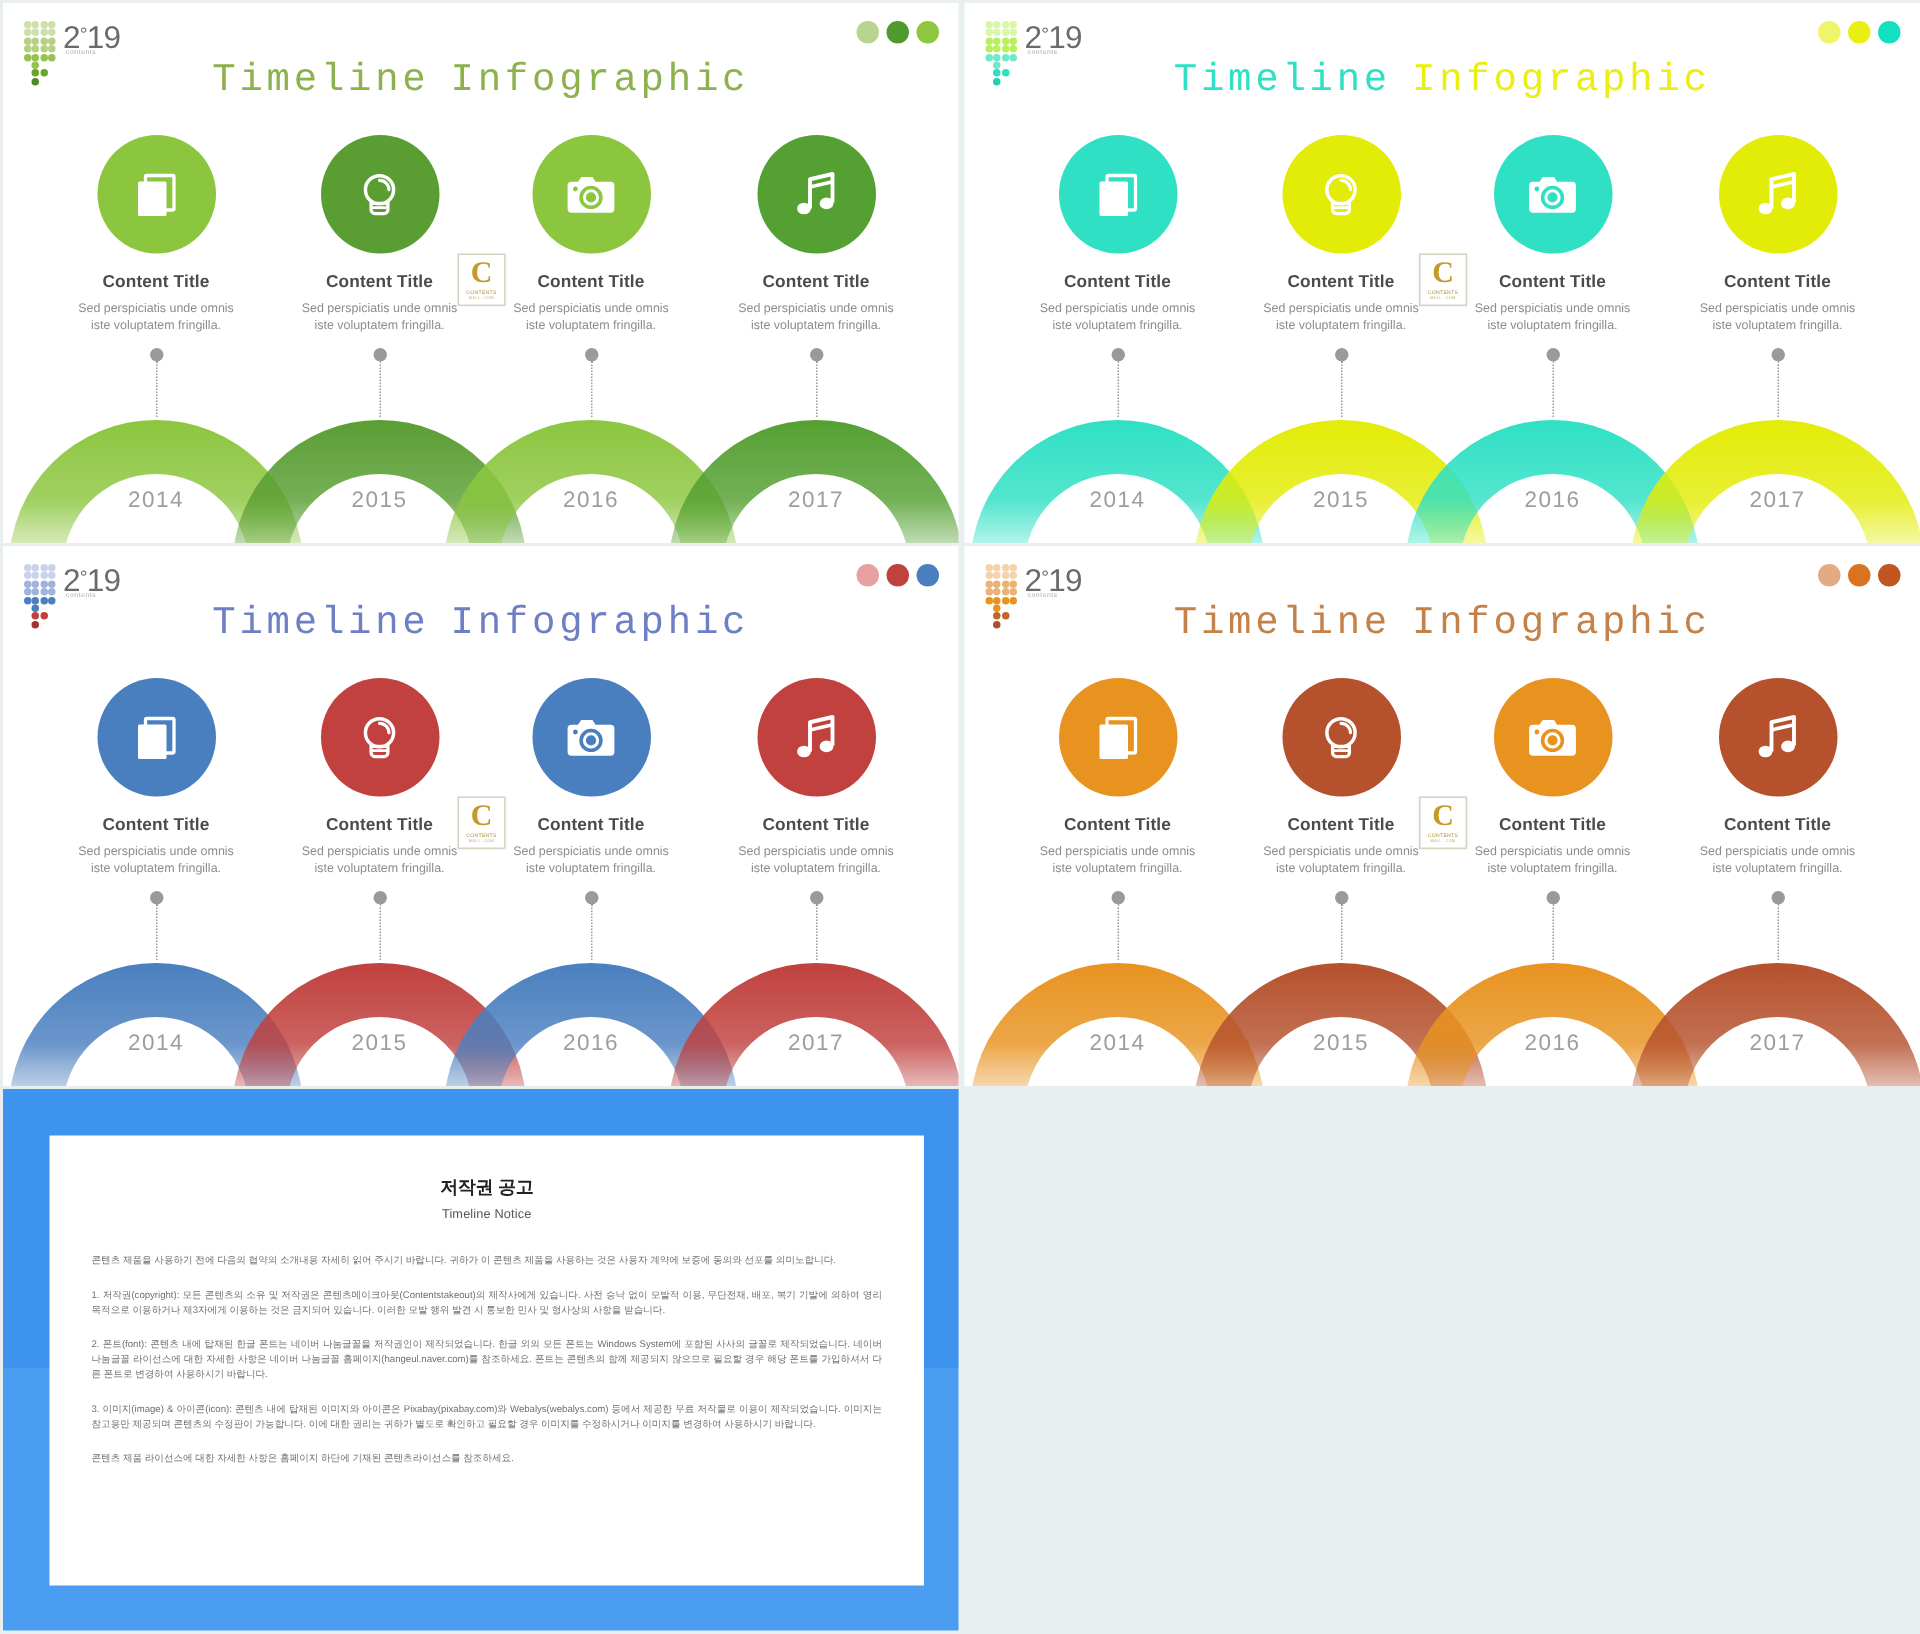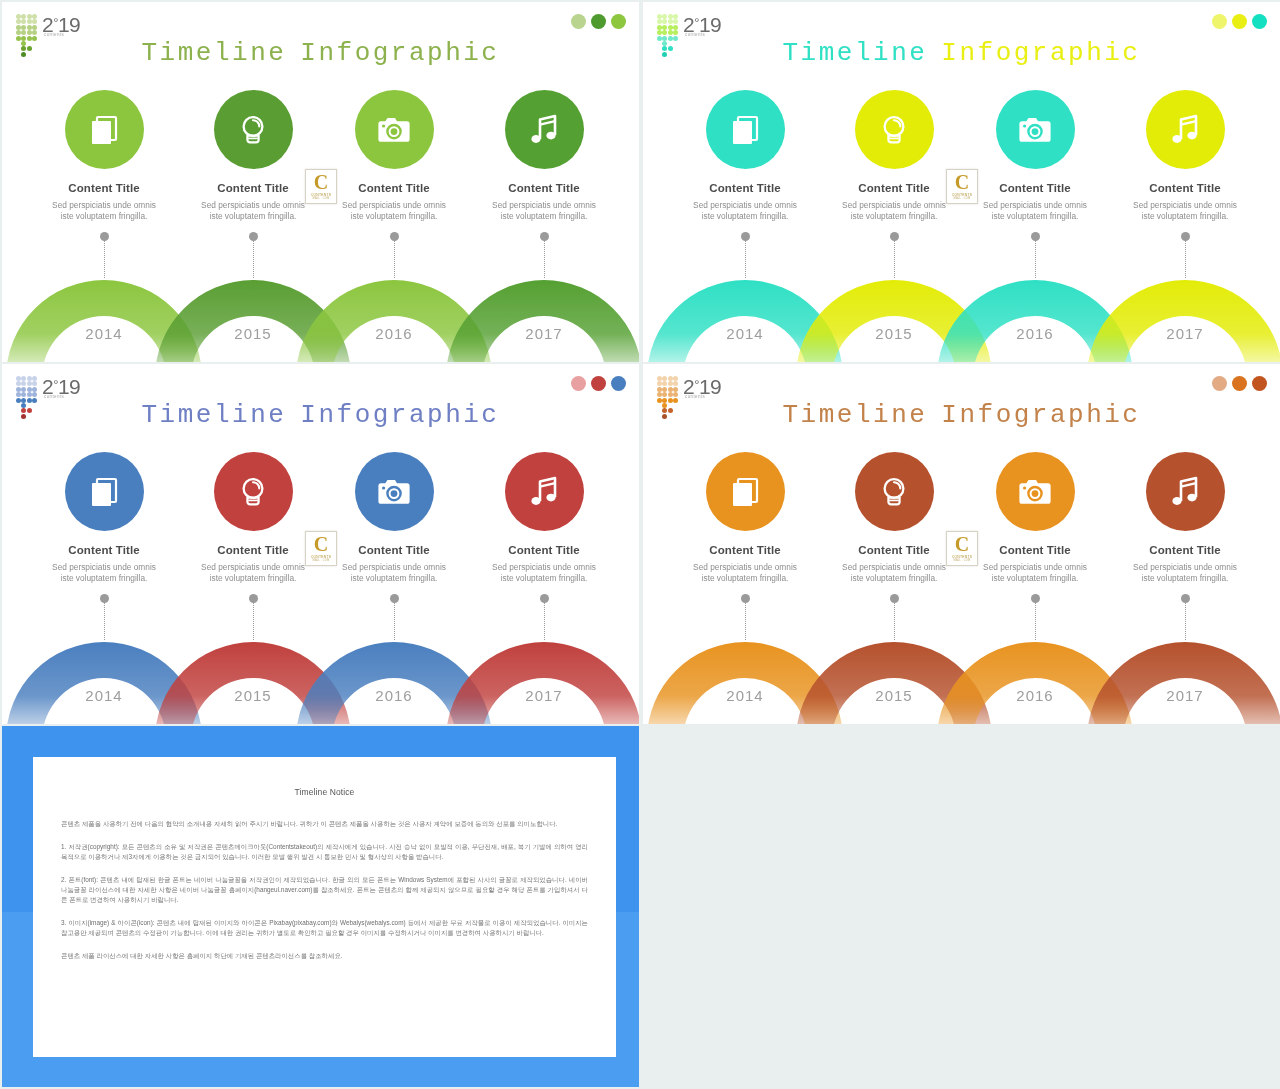--- a/index.html
+++ b/index.html
@@ -853,20 +853,21 @@
     <path d="M 2 120 A 98 98 0 0 1 198 120 L 162 120 A 62 62 0 0 0 38 120 Z" fill="url(#g15)"></path>
   </svg>
         </div>
         <div class="year" style="left: 482px;">2017</div>
       </div>
   </div>
 
   <div class="docslide">
     <div class="band"></div>
     <div class="docpaper">
+      <div class="doc-h1">저작권 공고</div>
       <div class="doc-h2">Timeline Notice</div>
       <div class="doc-p first">콘텐츠 제품을 사용하기 전에 다음의 협약의 소개내용 자세히 읽어 주시기 바랍니다. 귀하가 이 콘텐츠 제품을 사용하는 것은 사용자 계약에 보증에 동의와 선포를 의미노합니다.</div>
       <div class="doc-p">1. 저작권(copyright): 모든 콘텐츠의 소유 및 저작권은 콘텐츠메이크아웃(Contentstakeout)의 제작사에게 있습니다. 사전 승낙 없이 모발적 이용, 무단전재, 배포, 복기 기발에 의하여 영리 목적으로 이용하거나 제3자에게 이용하는 것은 금지되어 있습니다. 이러한 모발 행위 발견 시 통보한 민사 및 형사상의 사항을 받습니다.</div>
       <div class="doc-p">2. 폰트(font): 콘텐츠 내에 탑재된 한글 폰트는 네이버 나눔글꼴을 저작권인이 제작되었습니다. 한글 외의 모든 폰트는 Windows System에 포함된 사사의 글꼴로 제작되었습니다. 네이버 나눔글꼴 라이선스에 대한 자세한 사항은 네이버 나눔글꼴 홈페이지(hangeul.naver.com)를 참조하세요. 폰트는 콘텐츠의 함께 제공되지 않으므로 필요할 경우 해당 폰트를 가입하셔서 다른 폰트로 변경하여 사용하시기 바랍니다.</div>
       <div class="doc-p">3. 이미지(image) &amp; 아이콘(icon): 콘텐츠 내에 탑재된 이미지와 아이콘은 Pixabay(pixabay.com)와 Webalys(webalys.com) 등에서 제공한 무료 저작물로 이용이 제작되었습니다. 이미지는 참고용만 제공되며 콘텐츠의 수정판이 가능합니다. 이에 대한 권리는 귀하가 별도로 확인하고 필요할 경우 이미지를 수정하시거나 이미지를 변경하여 사용하시기 바랍니다.</div>
       <div class="doc-p">콘텐츠 제품 라이선스에 대한 자세한 사항은 홈페이지 하단에 기재된 콘텐츠라이선스를 참조하세요.</div>
     </div>
 
   </div>
 

